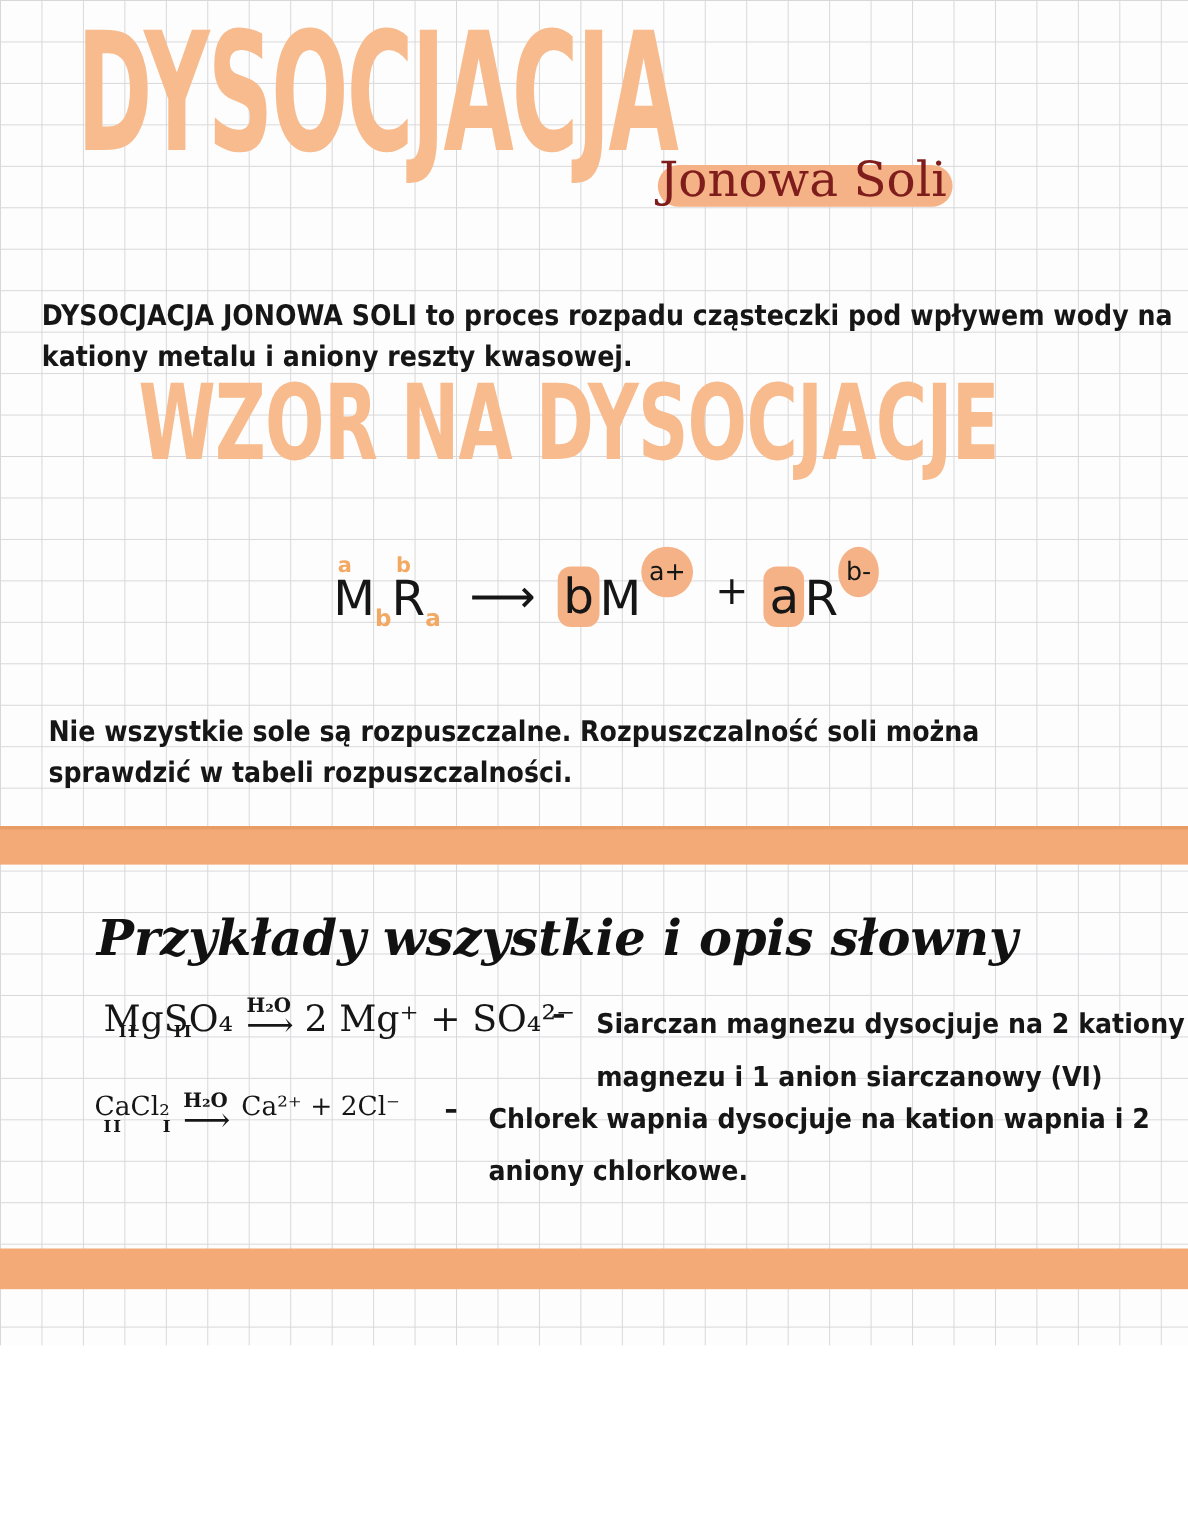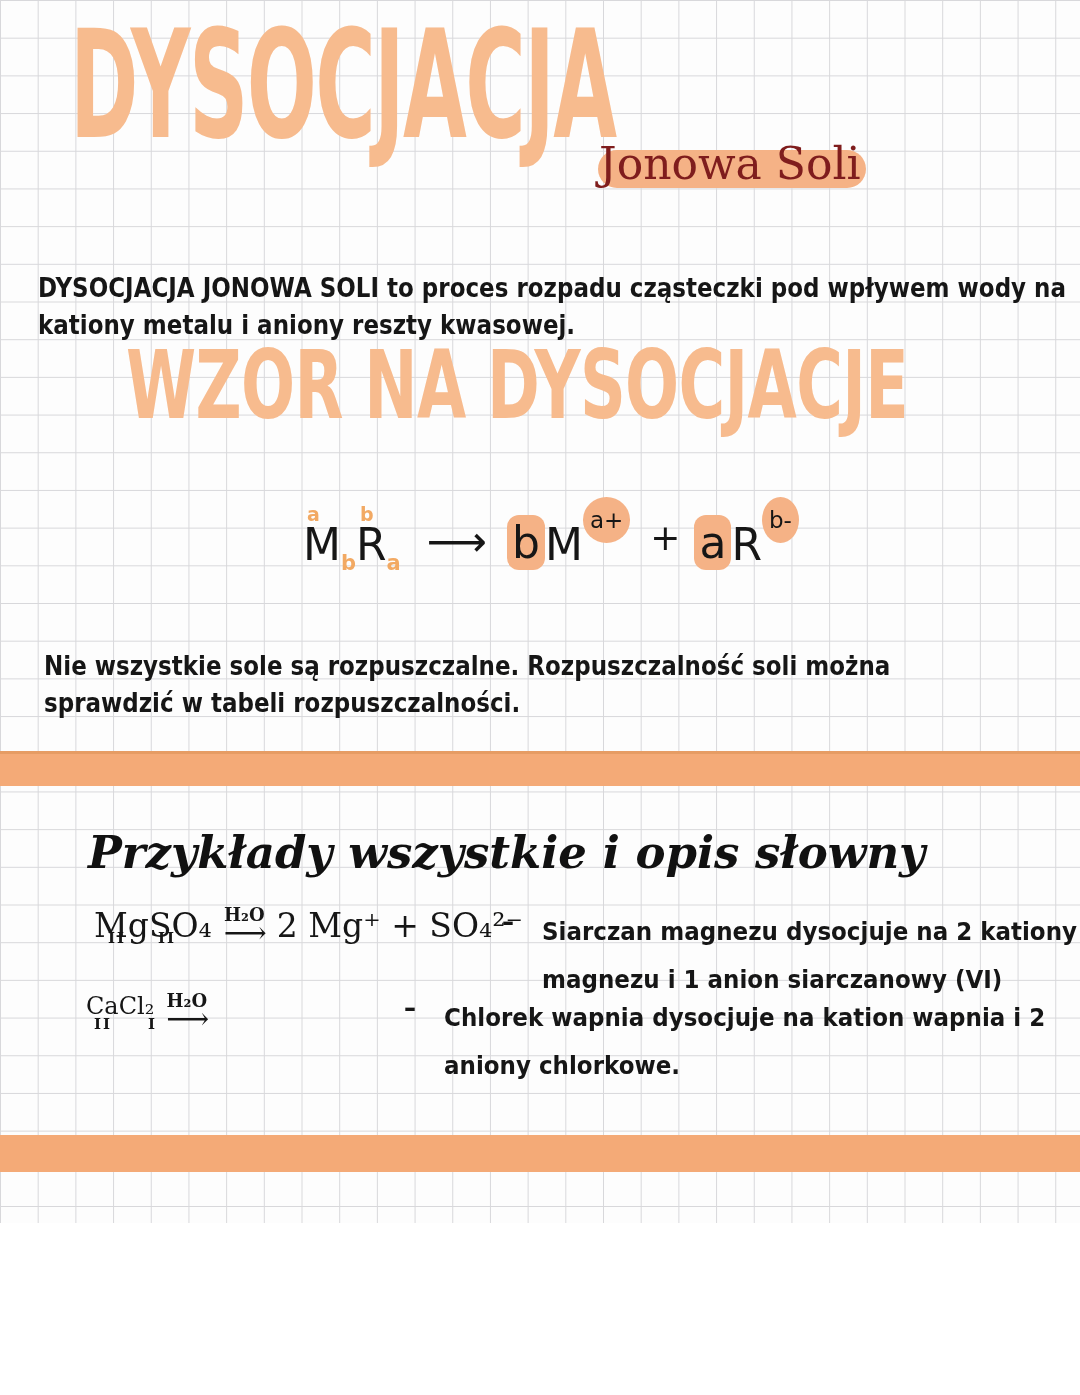--- a/index.html
+++ b/index.html
@@ -144,20 +144,21 @@
 
   <div class="abs hw-eq" style="left:86px; top:976px;">
     <span class="ox" style="left:8px;">II</span>
     <span class="ox" style="left:62px;">I</span>
     <div class="eq-row">
       <span class="eq-f small">CaCl₂</span>
       <span class="rxn">
         <span class="rxn-label">H₂O</span>
         <span class="rxn-glyph">⟶</span>
       </span>
+      <span class="eq-f small">Ca²⁺ + 2Cl⁻</span>
     </div>
   </div>
   <div class="abs desc" style="left:404px; top:994px;">
     <span class="desc-dash">–</span>
     <div class="desc-lines">
       <div>Chlorek wapnia dysocjuje na kation wapnia i 2</div>
       <div>aniony chlorkowe.</div>
     </div>
   </div>
 

